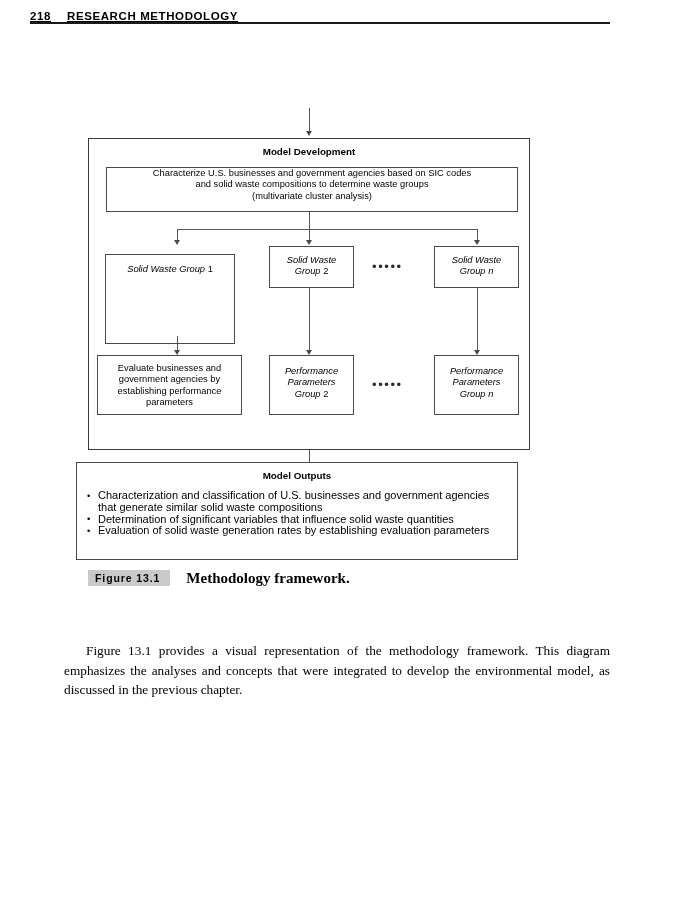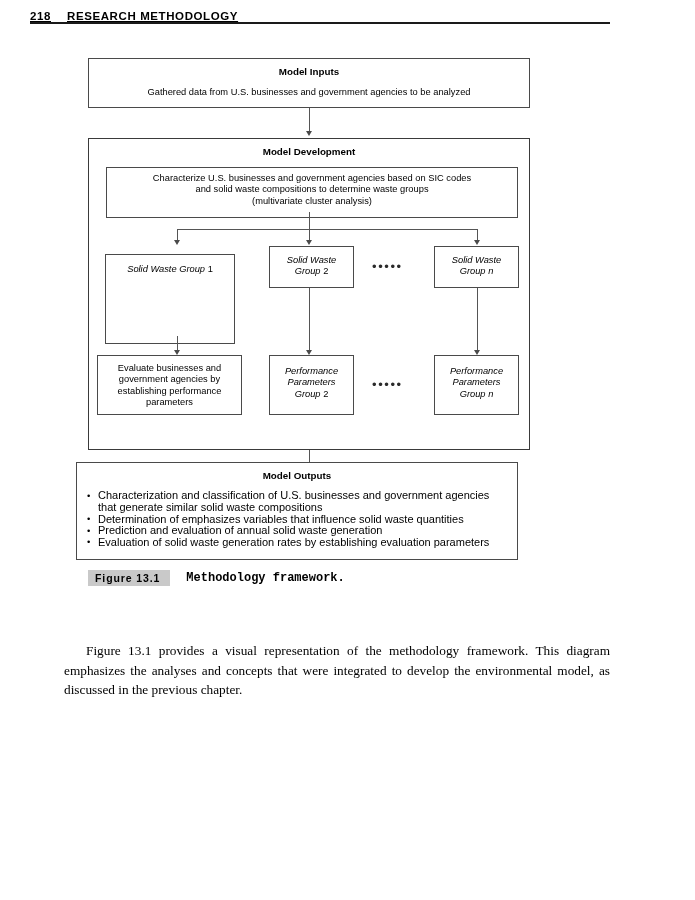--- a/index.html
+++ b/index.html
@@ -135,23 +135,23 @@
     background: #c9c9c9;
     font-family: "Liberation Sans", sans-serif;
     font-weight: bold;
     font-size: 10.5px;
     letter-spacing: 0.9px;
     padding: 2px 10px 2px 7px;
     color: #000;
     white-space: nowrap;
   }
   #caption .cap-text {
-    font-family: Liberation Mono, monospace;
-    font-weight: bold;
-    font-size: 12px;
+    font-family: Liberation Serif, serif;
+    font-weight: bold;
+    font-size: 15px;
     color: #000;
     margin-left: 16px;
     white-space: nowrap;
   }
 
   
   #body-text {
     position: absolute;
     left: 64px;
     top: 628px;
@@ -169,33 +169,29 @@
 
 <div id="running-head">
   <span class="rh-text">
     <span class="rh-page">218</span><span>RESEARCH METHODOLOGY</span>
   </span>
   <div class="rh-rule"></div>
 </div>
 
 <div id="figure">
 
-  <div class="box" style="left:88px; top:58px; width:442px; height:50px; padding-top:7px;">
-    <div class="box-title">Model Inputs</div>
-    <div class="box-body" style="margin-top:10px;">Gathered data from U.S. businesses and government agencies to be analyzed</div>
-  </div>
 
   <div class="vline" style="left:309px; top:108px; height:26px;"></div>
   <div class="arrowhead" style="left:306px; top:131px;"></div>
 
   <div class="box outer" style="left:88px; top:138px; width:442px; height:312px; padding-top:7px;">
     <div class="box-title">Model Development</div>
   </div>
 
-  <div class="box" style="left:106px; top:167px; width:412px; height:51px; padding-top:5px;">
+  <div class="box" style="left:106px; top:167px; width:412px; height:45px; ">
     <div>Characterize U.S. businesses and government agencies based on SIC codes</div>
     <div>and solid waste compositions to determine waste groups</div>
     <div>(multivariate cluster analysis)</div>
   </div>
 
   <div class="vline" style="left:309px; top:212px; height:17px;"></div>
   <div class="hline" style="left:177px; top:229px; width:300px;"></div>
   <div class="vline" style="left:177px; top:229px; height:14px;"></div>
   <div class="arrowhead" style="left:174px; top:240px;"></div>
   <div class="vline" style="left:309px; top:229px; height:14px;"></div>
@@ -259,22 +255,21 @@
     </div>
   </div>
 
   <div class="vline" style="left:309px; top:450px; height:18px;"></div>
   <div class="arrowhead" style="left:306px; top:463px;"></div>
 
   <div class="box" style="left:76px; top:462px; width:442px; height:98px; padding-top:7px;">
     <div class="box-title">Model Outputs</div>
     <ul class="bullets" style="margin-top:9px; padding:0 10px 0 8px;">
       <li>Characterization and classification of U.S. businesses and government agencies that generate similar solid waste compositions</li>
-      <li>Determination of emphasizes variables that influence solid waste quantities</li>
-      <li>Prediction and evaluation of annual solid waste generation</li>
+      <li>Determination of significant variables that influence solid waste quantities</li>
       <li>Evaluation of solid waste generation rates by establishing evaluation parameters</li>
     </ul>
   </div>
 
 </div>
 
 <div id="caption">
   <span class="cap-label">Figure 13.1</span>
   <span class="cap-text">Methodology framework.</span>
 </div>

